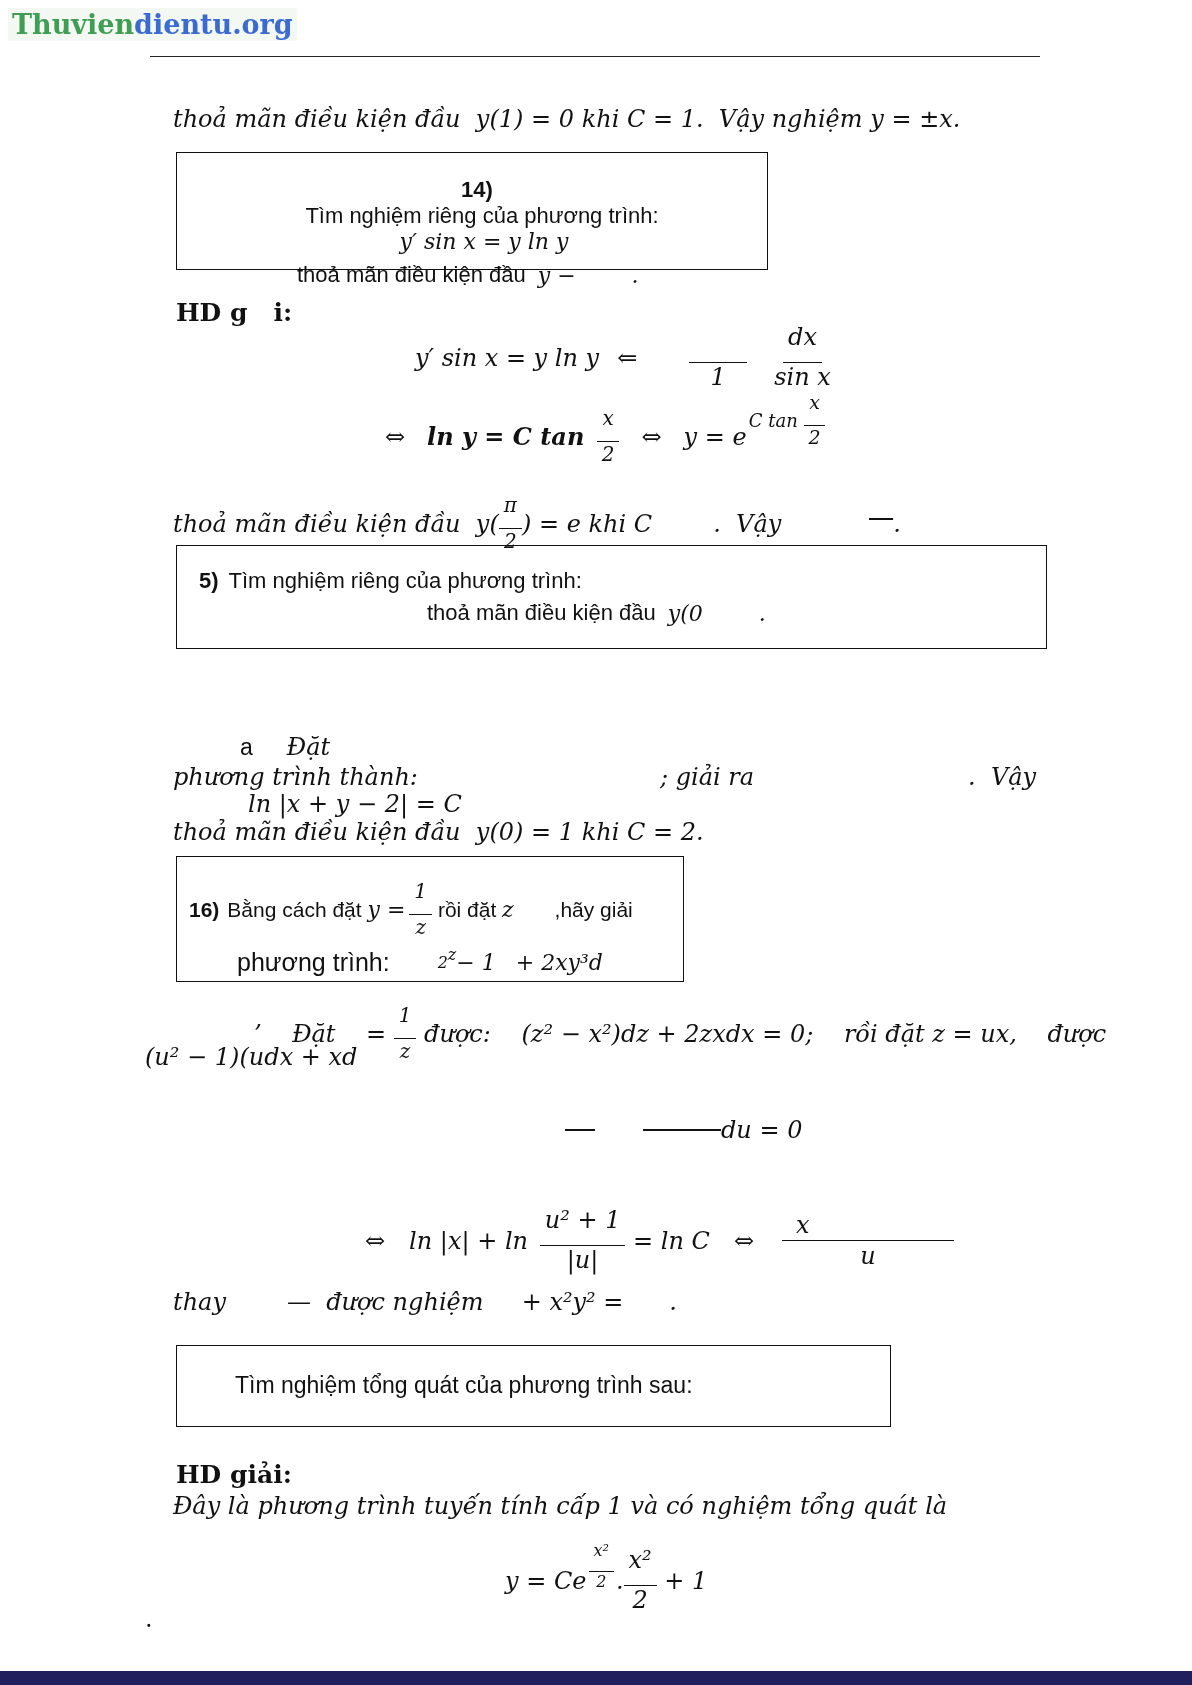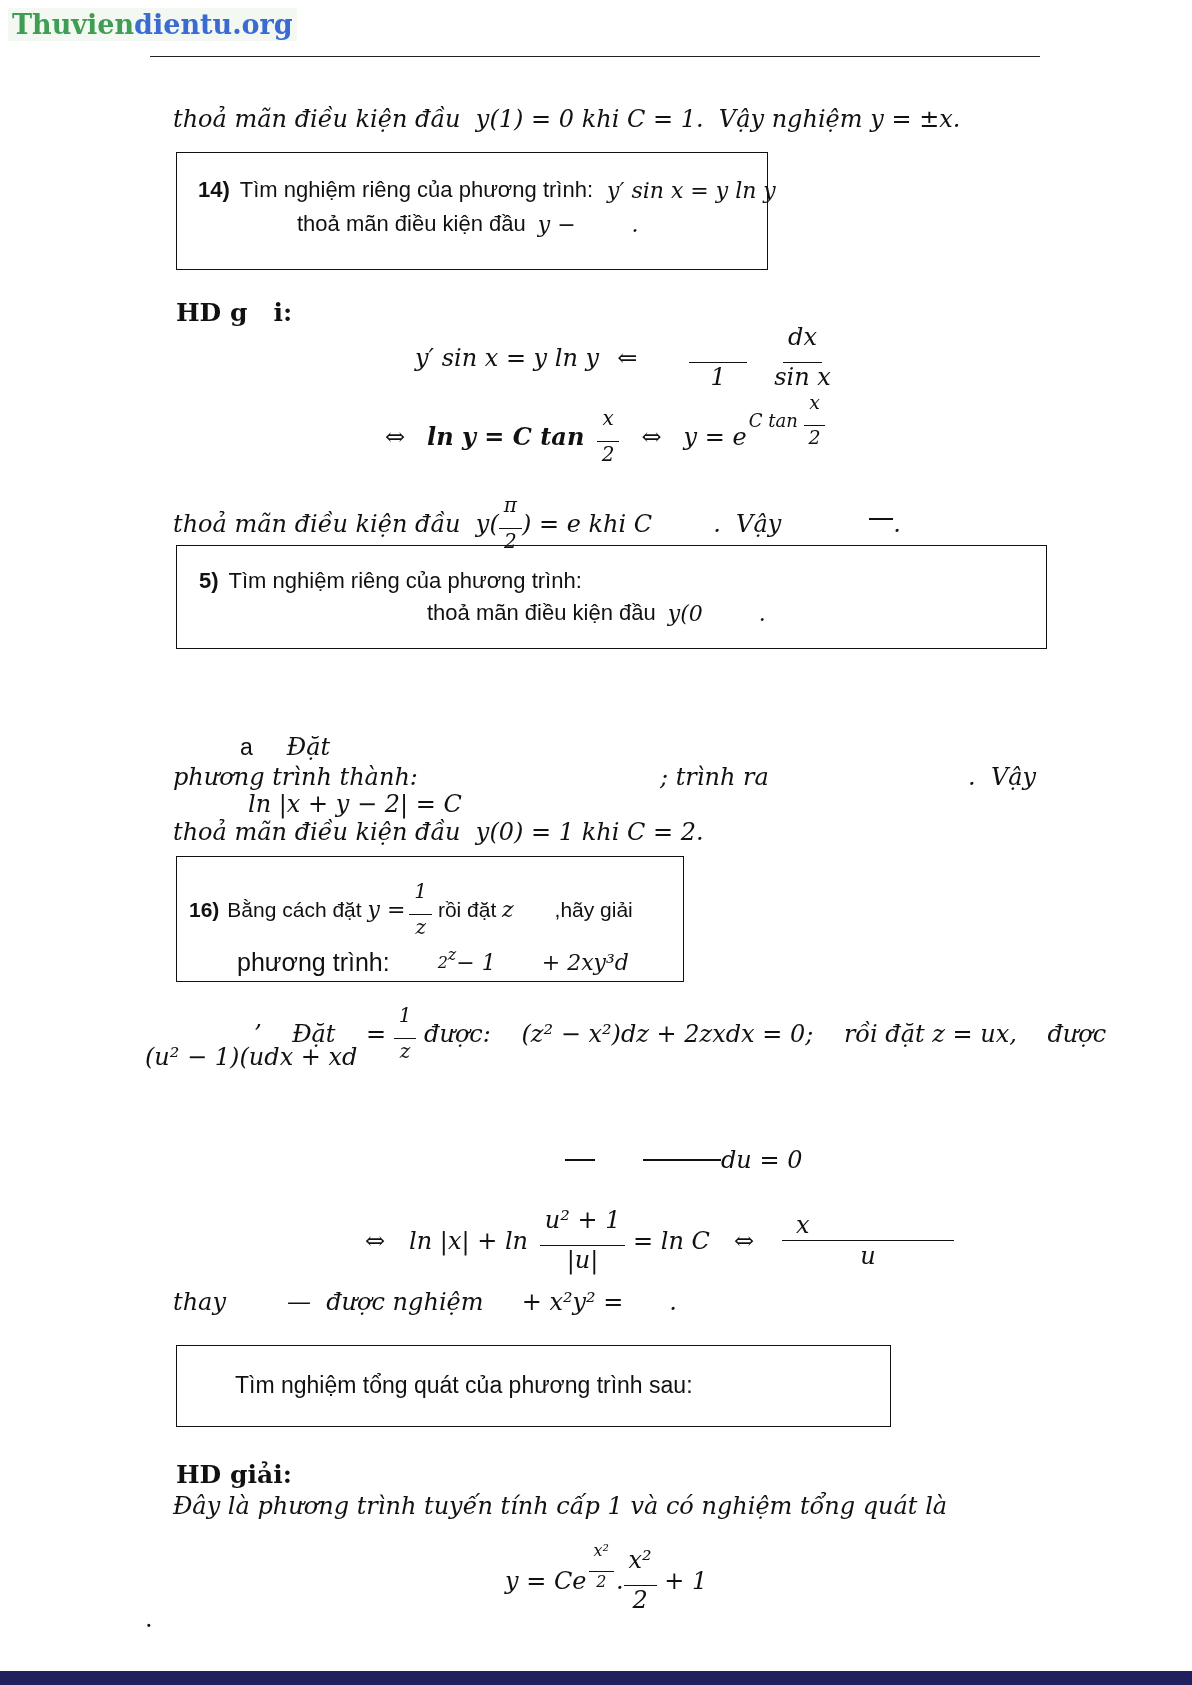--- a/index.html
+++ b/index.html
@@ -36,21 +36,21 @@
 
   <div class="abs" style="left:8px;top:8px;" id="logo">
     <span data-bind="logo.thuvien" style="color: rgb(63, 158, 83);">Thuvien</span><span data-bind="logo.dientu" style="color: rgb(58, 107, 210);">dientu.org</span>
   </div>
 
   <div class="abs" style="left:150px;top:56px;width:890px;border-top:1.8px solid #222;"></div>
 
   <div class="abs it" style="left:173px;top:105px;" data-bind="intro.line">thoả mãn điều kiện đầu  y(1) = 0 khi C = 1.  Vậy nghiệm y = ±x.</div>
 
   <div class="pbox" style="left:176px;top:152px;width:592px;height:118px;">
-    <div class="row" style="margin:24px 0 0 21px;">
+    <div class="row" style="margin:24px 0 0 10px;flex-direction:column;">
       <span class="sans bold" data-bind="problem14.label">14)</span>
       <span class="sans" style="margin-left:10px;" data-bind="problem14.line1_text">Tìm nghiệm riêng của phương trình:</span>
       <span class="mathbox" style="margin-left:14px;" data-bind="problem14.line1_math">y′ sin x = y ln y</span>
     </div>
     <div class="row" style="margin:8px 0 0 120px;">
       <span class="sans" data-bind="problem14.line2_text">thoả mãn điều kiện đầu</span>
       <span class="mathbox" style="margin-left:12px;" data-bind="problem14.line2_math">y −        .</span>
     </div>
   </div>
 
@@ -107,21 +107,21 @@
       <span class="sans" data-bind="problem5.line2_text">thoả mãn điều kiện đầu</span>
       <span class="mathbox" style="margin-left:12px;" data-bind="problem5.line2_math">y(0        .</span>
     </div>
   </div>
 
   <div class="abs row" style="left:240px;top:733px;">
     <span class="sans" style="font-size:23px;" data-bind="sol5.line1_a">a</span>
     <span class="it" style="margin-left:34px;" data-bind="sol5.line1_dat">Đặt</span>
   </div>
   <div class="abs it" style="left:173px;top:763px;" data-bind="sol5.line2_left">phương trình thành:</div>
-  <div class="abs it" style="left:660px;top:763px;" data-bind="sol5.line2_mid">; trình ra</div>
+  <div class="abs it" style="left:660px;top:763px;" data-bind="sol5.line2_mid">; giải ra</div>
   <div class="abs it" style="left:968px;top:763px;" data-bind="sol5.line2_right">.  Vậy</div>
   <div class="abs it" style="left:248px;top:790px;" data-bind="sol5.line3">ln |x + y − 2| = C</div>
   <div class="abs it" style="left:173px;top:818px;" data-bind="sol5.line4">thoả mãn điều kiện đầu  y(0) = 1 khi C = 2.</div>
 
   <div class="pbox" style="left:176px;top:856px;width:508px;height:126px;">
     <div class="row" style="margin:24px 0 0 12px;">
       <span class="sans bold" style="font-size:21px;" data-bind="problem16.label">16)</span>
       <span class="sans" style="font-size:21px;margin-left:8px;" data-bind="problem16.line1_pre">Bằng cách đặt </span>
       <span class="mathbox" data-bind="problem16.line1_math1">y =</span>
       <span class="frac mathbox frac-sm" style="margin-left:4px;">
@@ -130,35 +130,35 @@
       </span>
       <span class="sans" style="font-size:21px;" data-bind="problem16.line1_mid"> rồi đặt </span>
       <span class="mathbox" data-bind="problem16.line1_z">z</span>
       <span class="sans" style="font-size:21px;" data-bind="problem16.line1_post">       ,hãy giải</span>
     </div>
     <div class="row" style="margin:10px 0 0 60px;">
       <span class="sans" style="font-size:25px;" data-bind="problem16.line2_text">phương trình:</span>
       <sub class="mathbox" style="font-size:16px;margin-left:48px;" data-bind="problem16.line2_sub">2</sub>
       <sup class="mathbox" style="font-size:16px;transform:translateY(-8px);" data-bind="problem16.line2_sup">z</sup>
       <span class="mathbox" data-bind="problem16.line2_mid">− 1</span>
-      <span class="mathbox" style="margin-left:46px;" data-bind="problem16.line2_tail">+ 2xy³d</span>
+      <span class="mathbox" style="margin-left:20px;" data-bind="problem16.line2_tail">+ 2xy³d</span>
     </div>
   </div>
 
   <div class="abs row" style="left:254px;top:1005px;">
     <span class="it" data-bind="sol16.line1_pre">’    Đặt    = </span>
     <span class="frac it frac-sm">
       <span class="num" data-bind="sol16.frac.num">1</span>
       <span class="den" data-bind="sol16.frac.den">z</span>
     </span>
     <span class="it" data-bind="sol16.line1_post"> được:    (z² − x²)dz + 2zxdx = 0;    rồi đặt z = ux,    được</span>
   </div>
   <div class="abs it" style="left:145px;top:1043px;" data-bind="sol16.line2">(u² − 1)(udx + xd</div>
 
-  <div class="abs row" style="left:565px;top:1145px;height:30px;">
+  <div class="abs row" style="left:565px;top:1115px;height:30px;">
     <span class="bar" style="width:30px;"></span>
     <span class="bar" style="width:78px;margin-left:48px;"></span>
     <span class="it" data-bind="formula_du.text">du = 0</span>
   </div>
 
   <div class="abs row" style="left:365px;top:1208px;">
     <span class="rm" data-bind="formula_ln.arrow1">⇔</span>
     <span class="it" style="margin-left:24px;" data-bind="formula_ln.pre">ln |x| + ln </span>
     <span class="frac it" style="margin-left:4px;">
       <span class="num" data-bind="formula_ln.frac.num">u² + 1</span>

